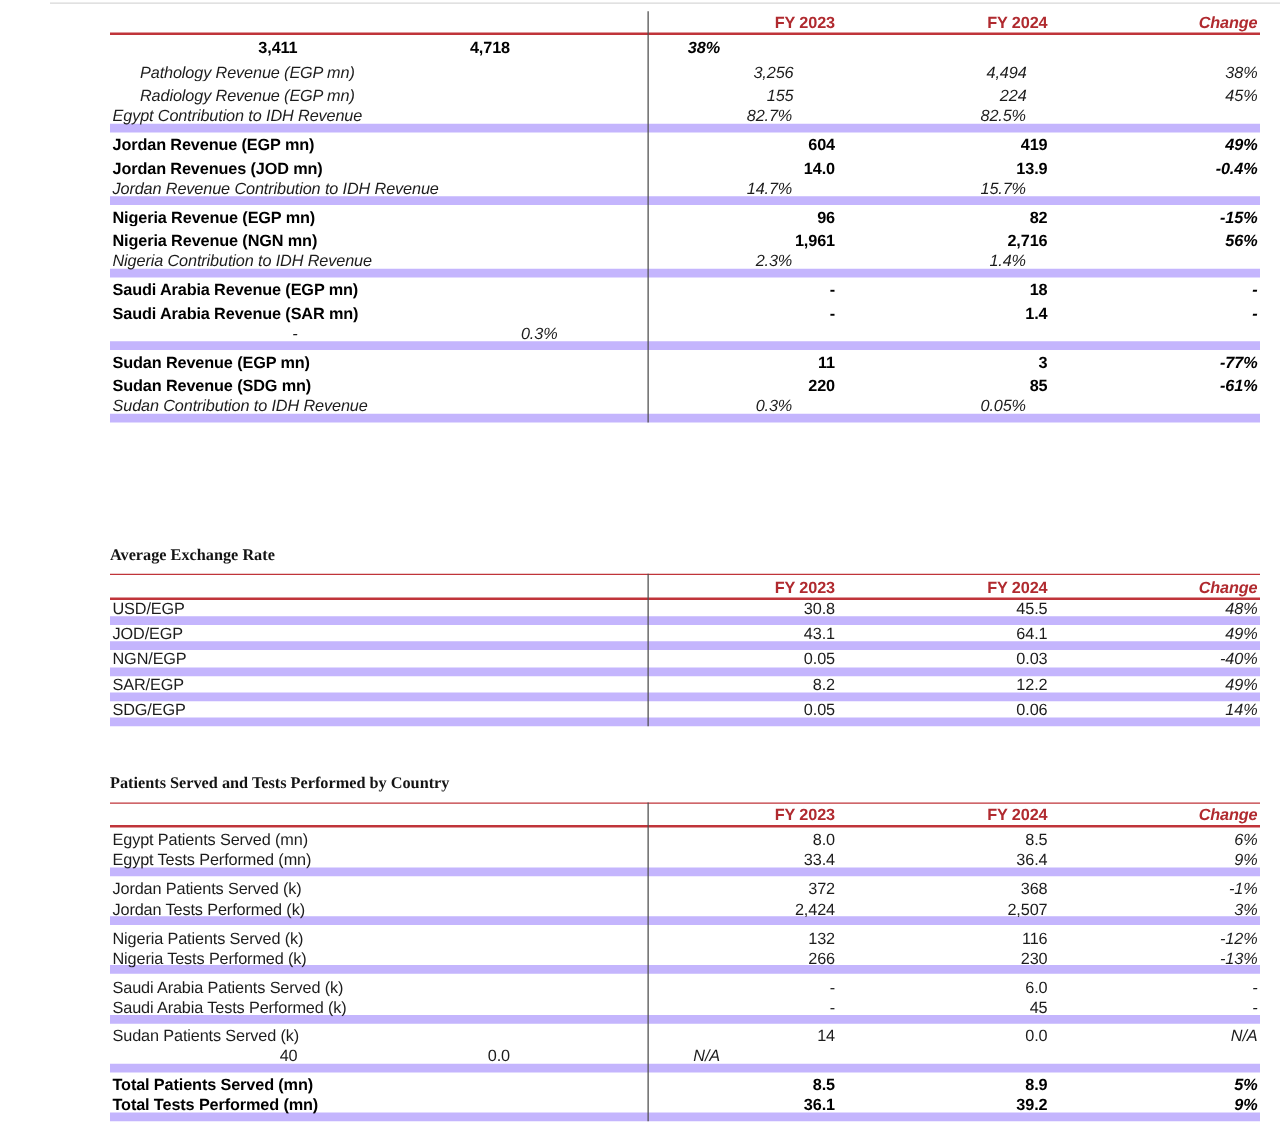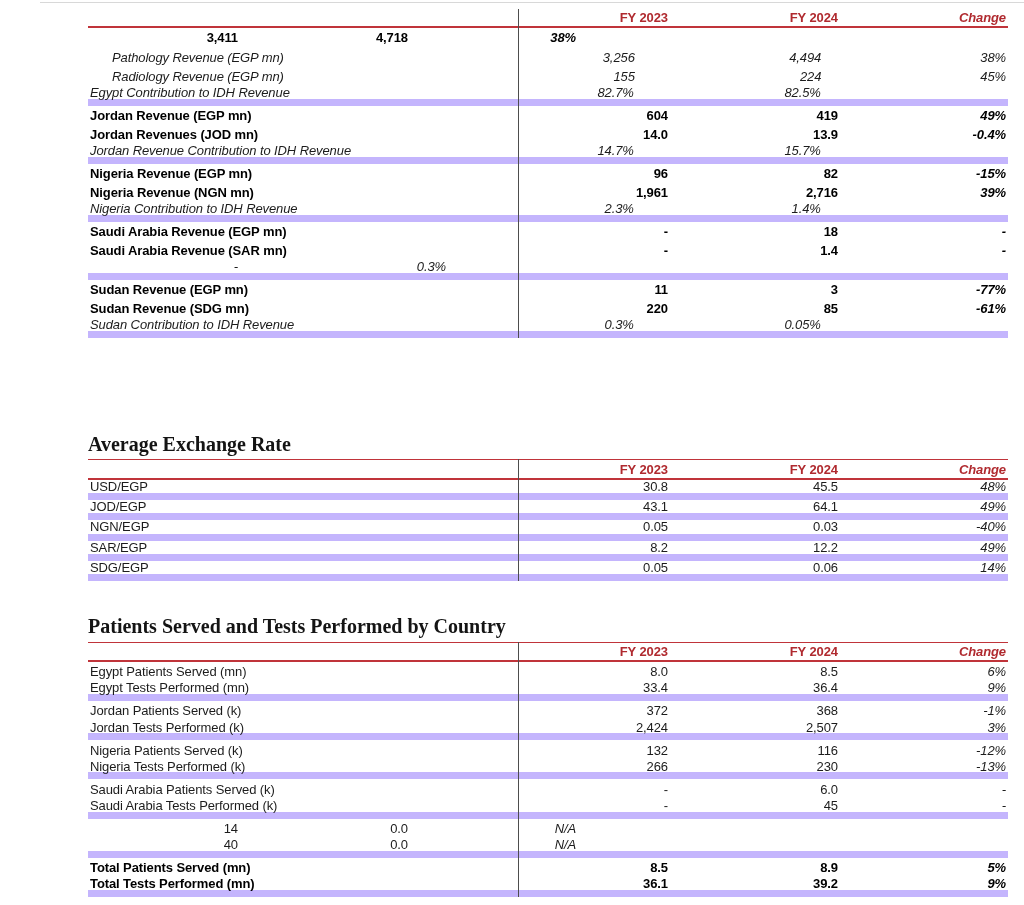--- a/index.html
+++ b/index.html
@@ -5,21 +5,21 @@
   html,body{margin:0;padding:0;background:#fff;}
   .page{
     position:relative;width:1024px;height:905px;background:#ffffff;overflow:hidden;
     font-family:"Liberation Sans","DejaVu Sans",sans-serif;font-size:13px;color:#1c1c1c;
     letter-spacing:-0.1px;
     margin-left:40px;
   }
   .page-top-rule{position:absolute;top:2px;left:0;width:1024px;height:1px;background:#d8d8d8;}
   .sec-title{
     position:absolute;left:48px;margin:0;font-family:"Liberation Serif","DejaVu Serif",serif;
-    font-weight:bold;font-size:20px;line-height:18px;color:#141414;letter-spacing:0;
+    font-weight:bold;font-size:13px;line-height:18px;color:#141414;letter-spacing:0;
   }
   .t-section{position:absolute;left:48px;width:920px;}
   .trow{display:flex;align-items:center;height:var(--rowh);box-sizing:border-box;}
   .thead{
     height:var(--headh);font-weight:bold;color:var(--red-text);
     border-bottom:2.5px solid var(--red-line);
   }
   .thead.topline{border-top:1.5px solid var(--red-line);}
   .trow.sep{border-bottom:7px solid #c4b5fd;}
   .lab{width:430px;padding-left:2px;box-sizing:border-box;white-space:nowrap;overflow:hidden;}
@@ -94,21 +94,21 @@
       <div class="trow b">
         <div class="lab">Nigeria Revenue (EGP mn)</div>
         <div class="v1 num">96</div>
         <div class="v2 num">82</div>
         <div class="chg num">-15%</div>
       </div>
       <div class="trow b">
         <div class="lab">Nigeria Revenue (NGN mn)</div>
         <div class="v1 num">1,961</div>
         <div class="v2 num">2,716</div>
-        <div class="chg num">39%</div>
+        <div class="chg num">56%</div>
       </div>
       <div class="trow it sep">
         <div class="lab">Nigeria Contribution to IDH Revenue</div>
         <div class="v1 num">2.3%</div>
         <div class="v2 num">1.4%</div>
         <div class="chg num"></div>
       </div>
       <div class="trow b">
         <div class="lab">Saudi Arabia Revenue (EGP mn)</div>
         <div class="v1 num">-</div>
@@ -238,20 +238,21 @@
         <div class="v2 num">6.0</div>
         <div class="chg num">-</div>
       </div>
       <div class="trow sep">
         <div class="lab">Saudi Arabia Tests Performed (k)</div>
         <div class="v1 num">-</div>
         <div class="v2 num">45</div>
         <div class="chg num">-</div>
       </div>
       <div class="trow">
+        <div class="lab">Sudan Patients Served (k)</div>
         <div class="v1 num">14</div>
         <div class="v2 num">0.0</div>
         <div class="chg num">N/A</div>
       </div>
       <div class="trow sep">
         <div class="v1 num">40</div>
         <div class="v2 num">0.0</div>
         <div class="chg num">N/A</div>
       </div>
       <div class="trow b">

